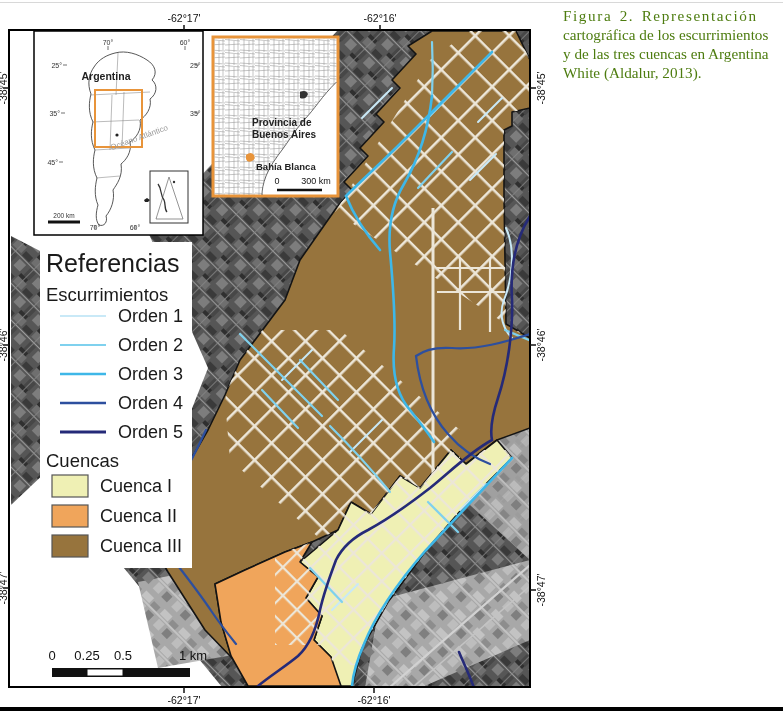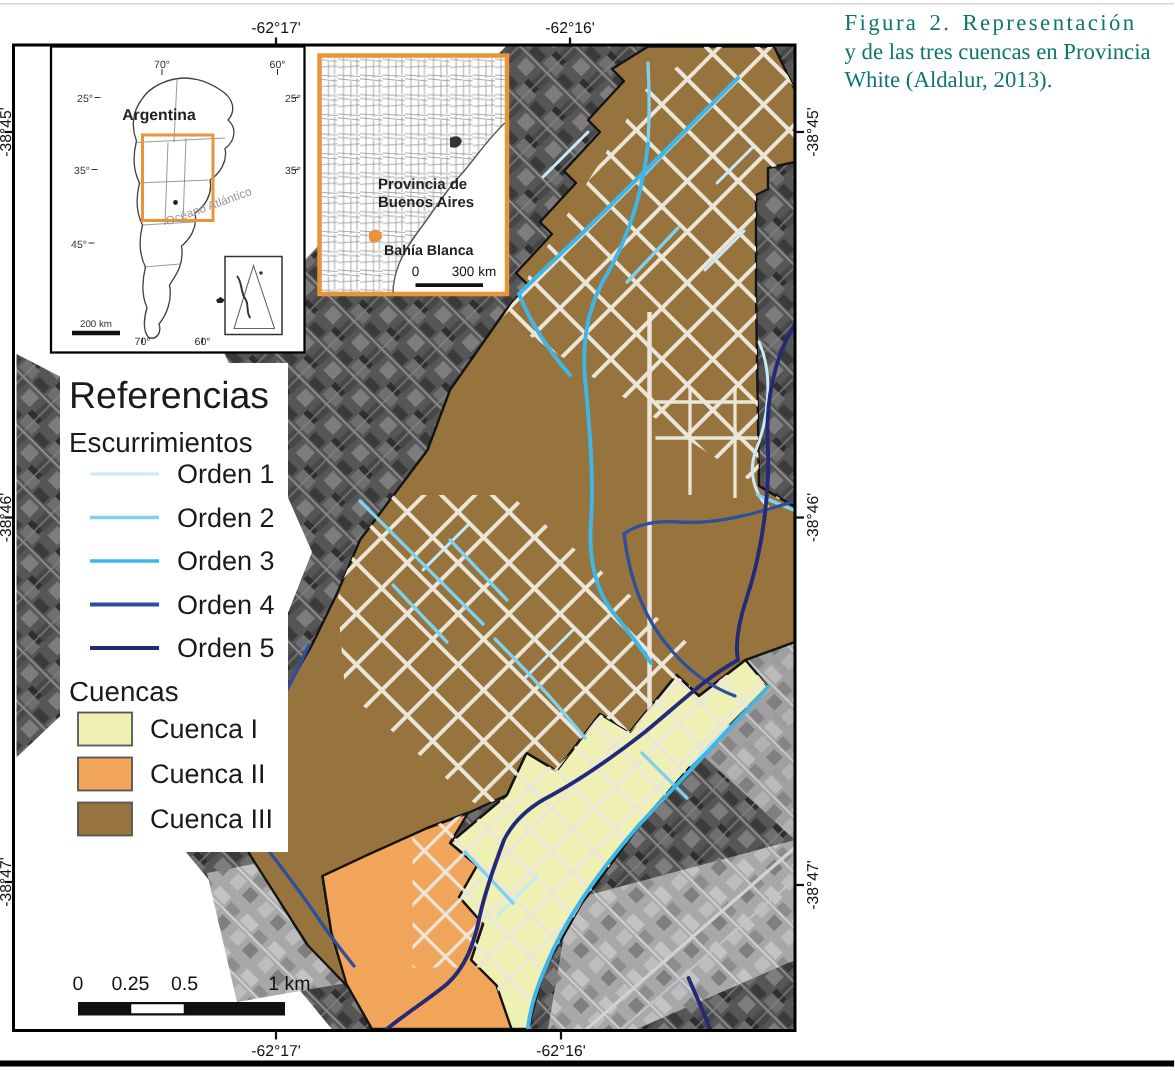--- a/index.html
+++ b/index.html
@@ -2,21 +2,21 @@
 <html><head>
 <meta charset="utf-8">
 <style>
   html,body{margin:0;padding:0;background:#fff;}
   #stage{position:relative;width:783px;height:714px;background:#fff;overflow:hidden;
          font-family:"Liberation Sans",sans-serif;}
   #top-rule{position:absolute;left:0;top:2px;width:783px;height:1px;background:#d8d8d8;}
   #bottom-rule{position:absolute;left:0;top:707px;width:783px;height:4px;background:#000;}
   #map-svg{position:absolute;left:0;top:0;}
   #caption{position:absolute;left:563px;top:6px;width:218px;
-           font-family:"Liberation Serif",serif;font-size:15.2px;line-height:19px;color:#0f766e;}
+           font-family:"Liberation Serif",serif;font-size:15.2px;line-height:19px;color:#4d7c0f;}
   #caption .cap-line1{letter-spacing:1.6px;word-spacing:2px;}
   text{font-family:"Liberation Sans",sans-serif;}
 </style>
 </head>
 <body>
 
 <div id="stage">
   <div id="top-rule"></div>
 
   <svg id="map-svg" width="783" height="714" viewBox="0 0 783 714">
@@ -251,18 +251,19 @@
       <text x="545" y="88" text-anchor="middle" transform="rotate(-90 545 88)">-38°45'</text>
       <line x1="530" y1="345" x2="536" y2="345" stroke="#111" stroke-width="1.5"></line>
       <text x="545" y="345" text-anchor="middle" transform="rotate(-90 545 345)">-38°46'</text>
       <line x1="530" y1="590" x2="536" y2="590" stroke="#111" stroke-width="1.5"></line>
       <text x="545" y="590" text-anchor="middle" transform="rotate(-90 545 590)">-38°47'</text>
     </g>
   </svg>
 
   <div id="caption">
     <div class="cap-line1">Figura 2. Representación</div>
-    <div>y de las tres cuencas en Provincia</div>
+    <div>cartográfica de los escurrimientos</div>
+    <div>y de las tres cuencas en Argentina</div>
     <div>White (Aldalur, 2013).</div>
   </div>
 
   <div id="bottom-rule"></div>
 </div>
 
 </body></html>

